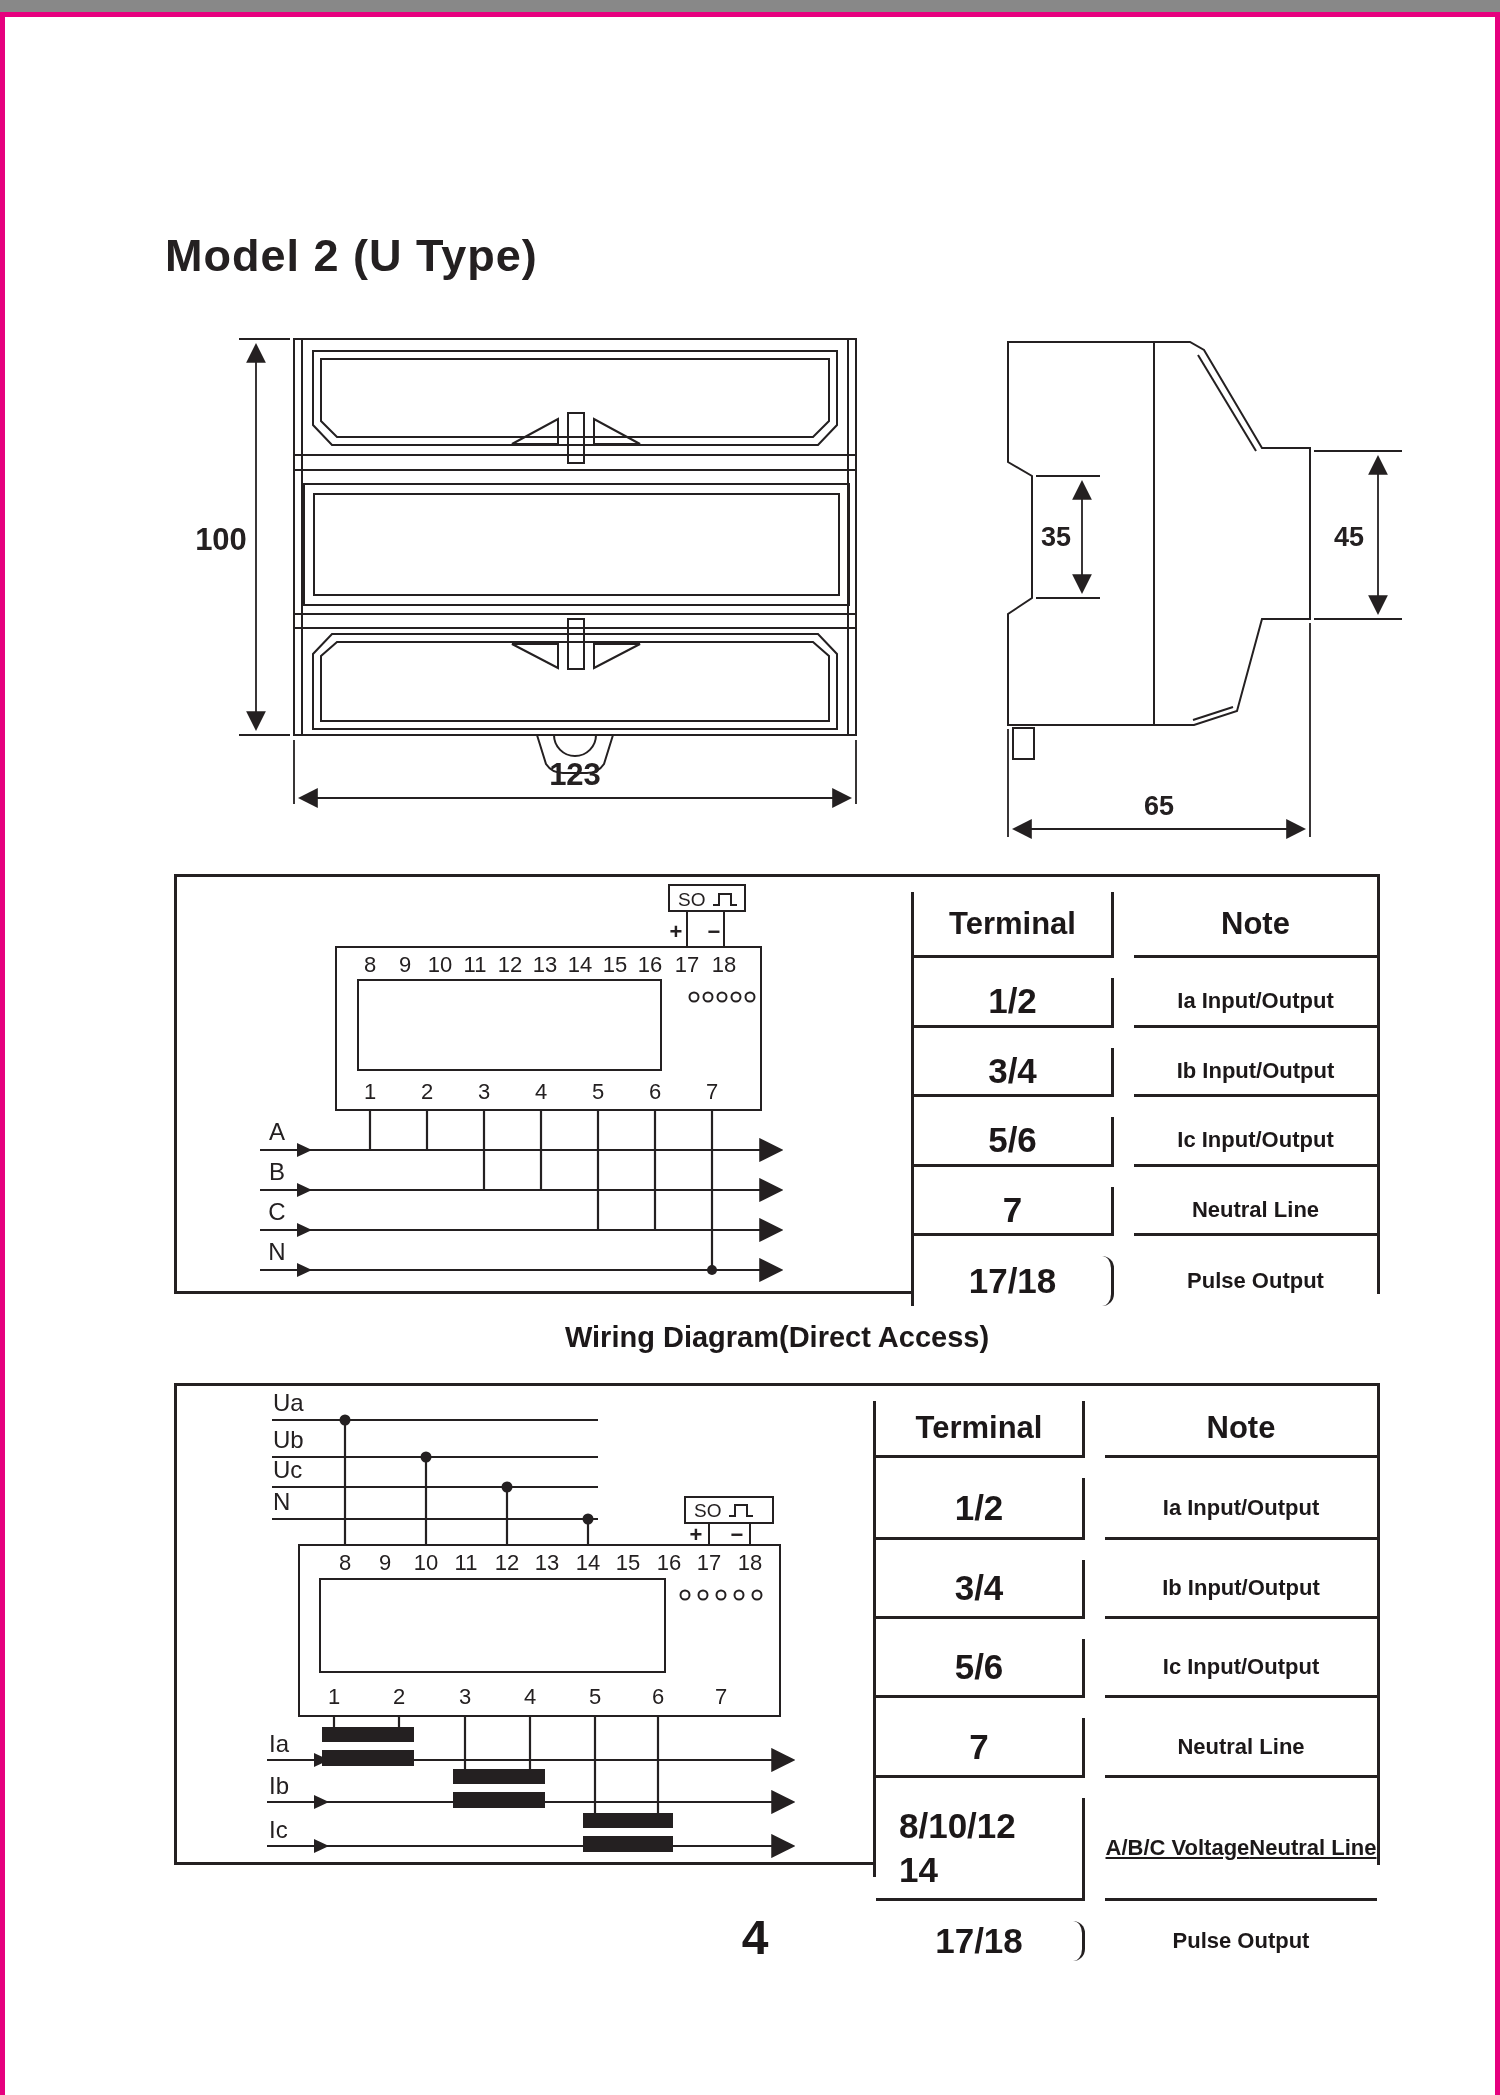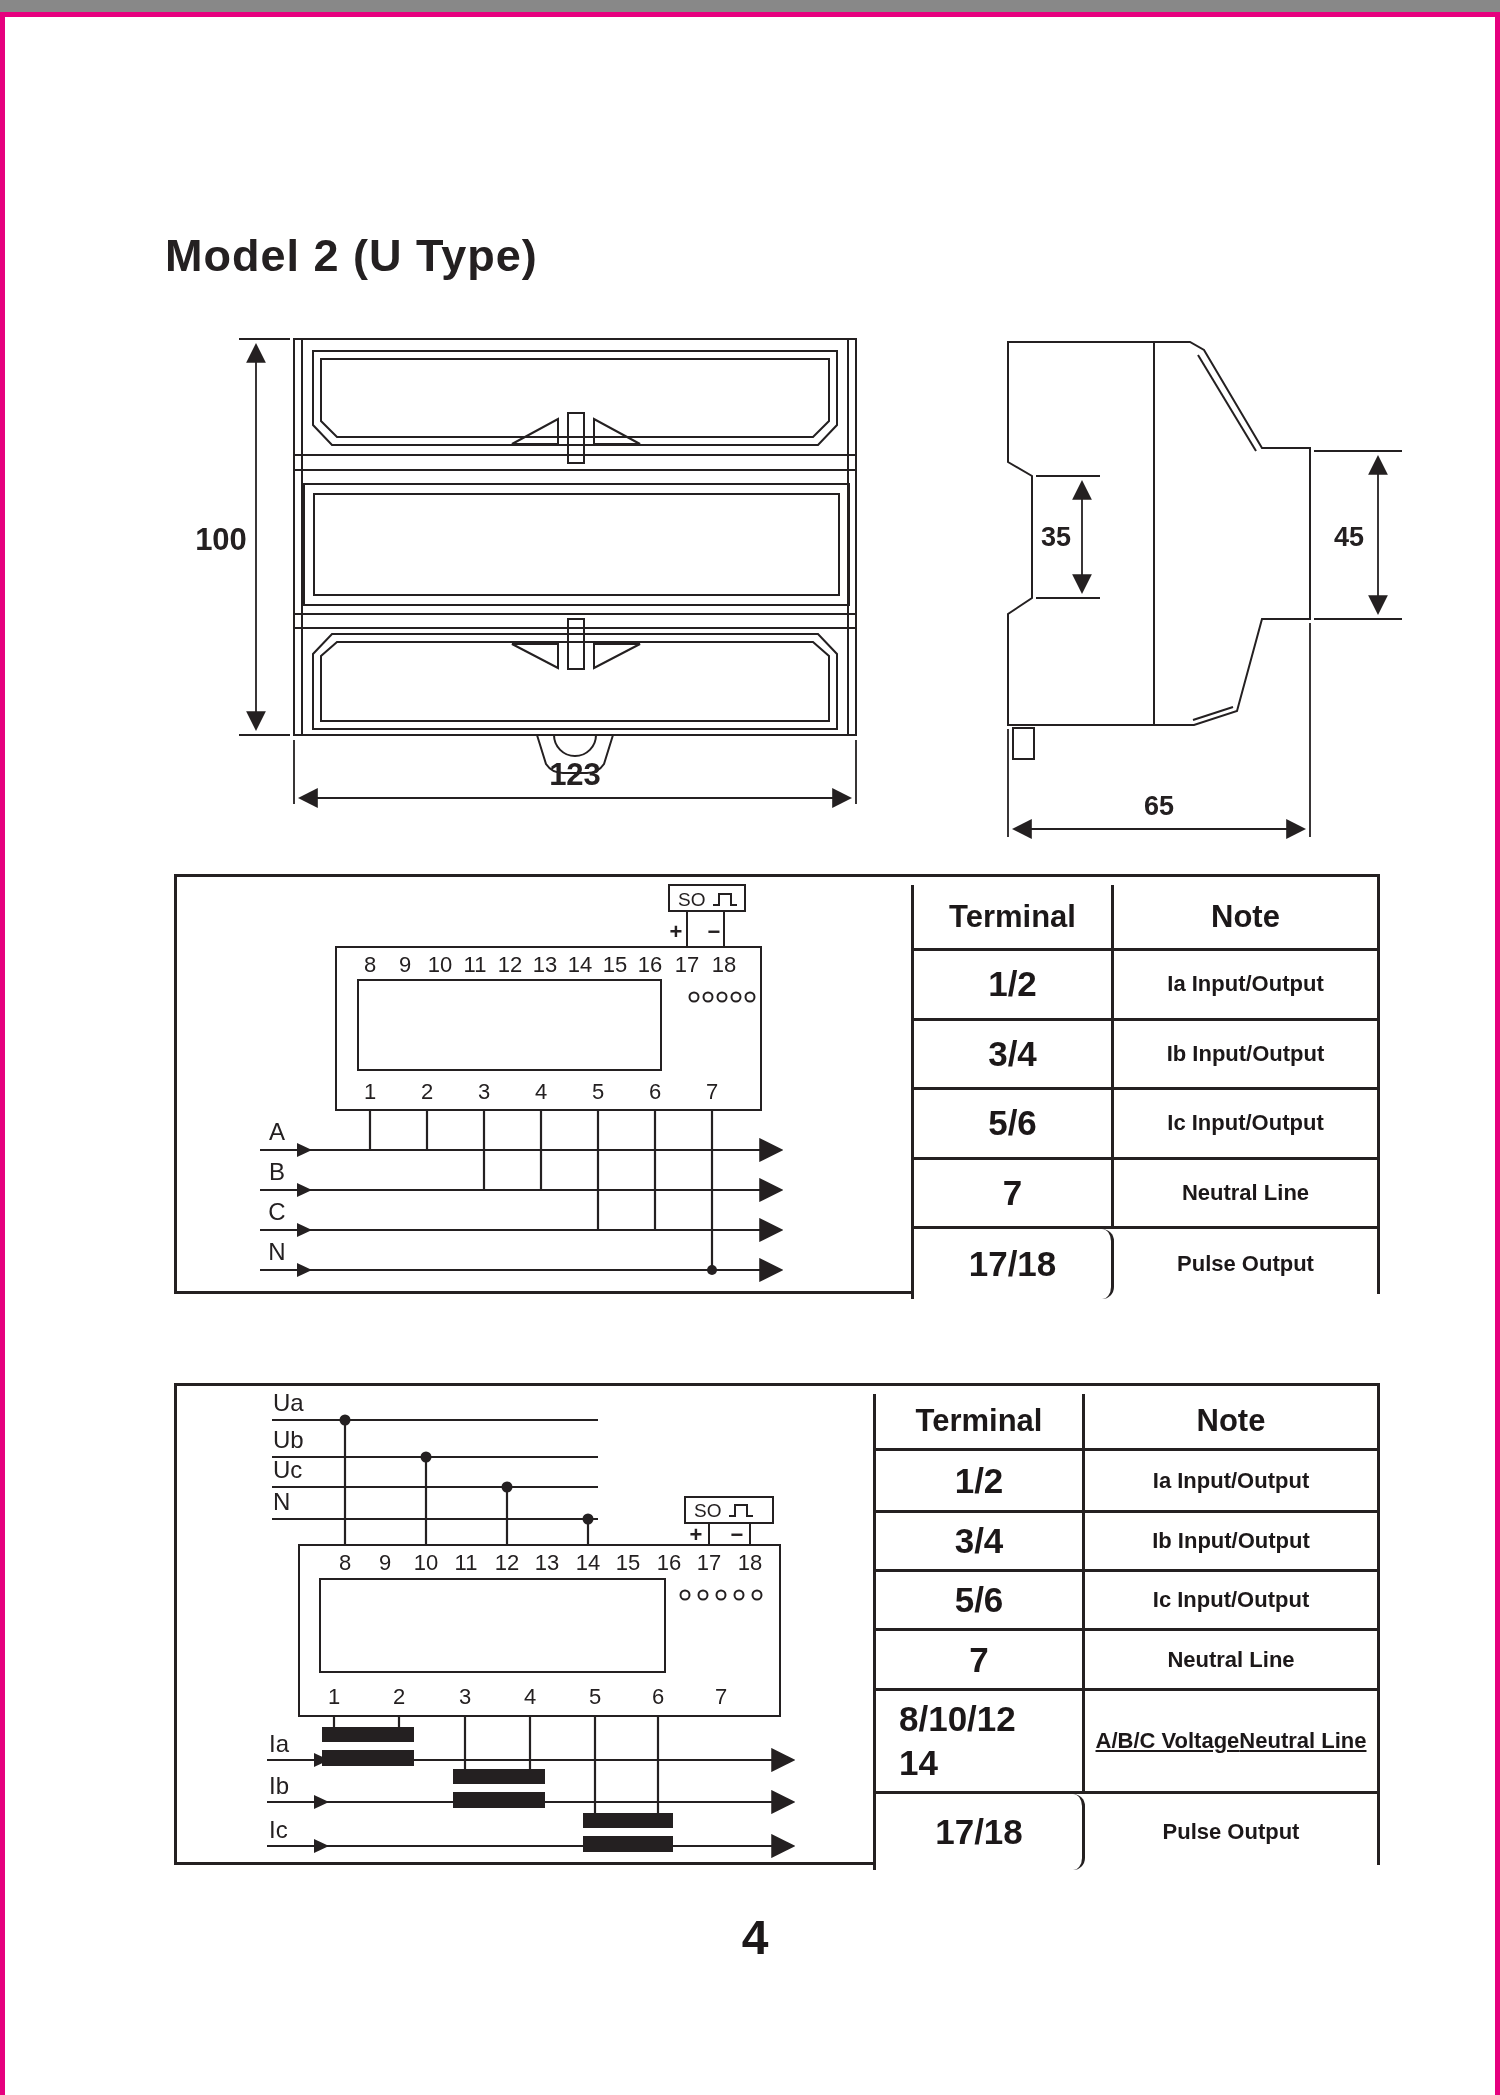--- a/index.html
+++ b/index.html
@@ -26,24 +26,25 @@
   .termtxt { font-size: 22px; }
   .phasetxt { font-size: 24px; }
   .sotxt { font-size: 19px; }
   .pmtxt { font-size: 22px; font-weight: bold; }
   .wbox {
     position: absolute;
     border: 3px solid #242021;
     background: #fff;
   }
   .tbl {
-    position: absolute; top: 8px;
+    position: absolute; top: 15px;
     display: grid;
     border-left: 3px solid #242021;
     background: #fff;
+    gap: 20px;
   }
   .tbl1 { left: 734px; width: 466px; height: 414px;
     grid-template-columns: 200px 1fr;
     grid-template-rows: 66px repeat(5, 1fr); }
   .tbl2 { left: 696px; width: 504px; height: 476px;
     grid-template-columns: 209px 1fr;
     grid-template-rows: 57px 62px 59px 59px 60px 103px 1fr; }
   .cell {
     display: flex; align-items: center; justify-content: center;
     border-bottom: 3px solid #242021;
@@ -217,20 +218,21 @@
       <div class="cell note">Ib Input/Output</div>
       <div class="cell c1 term">5/6</div>
       <div class="cell note">Ic Input/Output</div>
       <div class="cell c1 term">7</div>
       <div class="cell note">Neutral Line</div>
       <div class="cell c1 term nb">17/18</div>
       <div class="cell note nb">Pulse Output</div>
     </div>
   </div>
 
+  <div class="caption" style="top:1304px;">Wiring Diagram(Direct Access)</div>
 
   <div class="wbox" style="left:169px; top:1366px; width:1206px; height:482px;">
 
     <svg style="left:0; top:0;" width="696" height="476" viewBox="0 0 696 476">
       <defs>
         <marker id="m4" markerWidth="11" markerHeight="11" viewBox="0 0 10 10" refX="9" refY="5" orient="auto-start-reverse">
           <path d="M0,0 L10,5 L0,10 Z" fill="#242021"></path>
         </marker>
       </defs>
       <g fill="none" stroke="#242021" stroke-width="2.2">

